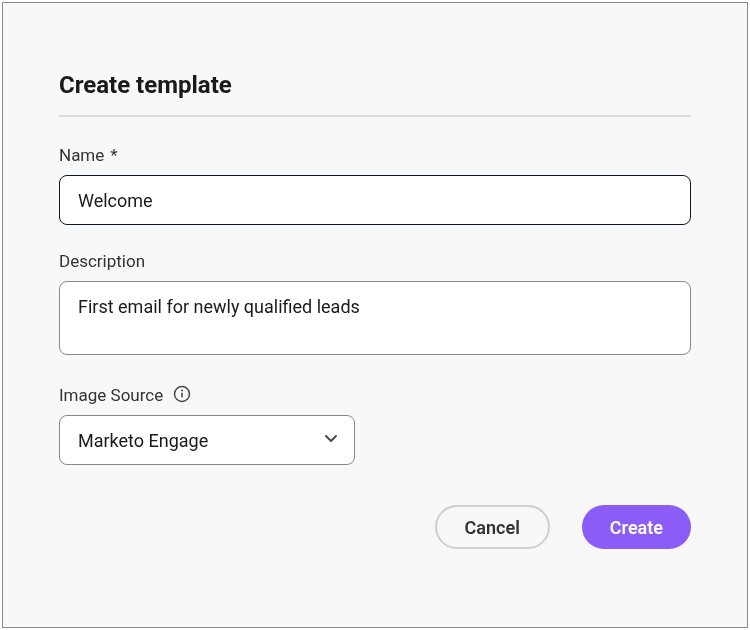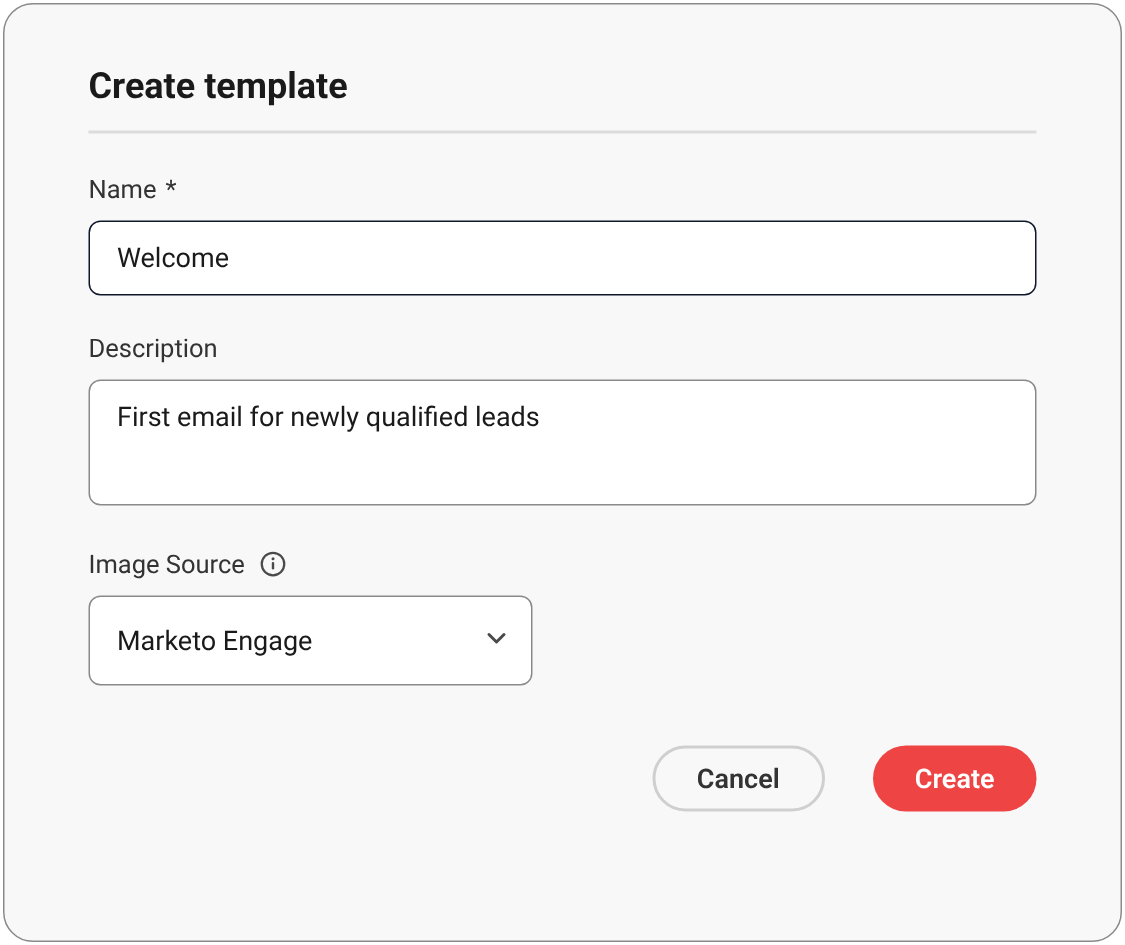--- a/index.html
+++ b/index.html
@@ -15,22 +15,22 @@
       position: relative;
     }
     .dialog {
       position: absolute;
       top: 2px;
       left: 2px;
       right: 2px;
       bottom: 2px;
       background: #f8f8f8;
       border: 1px solid #8a8a8a;
-      border-radius: 20px;
-      padding: 40px 56px 36px 56px;
+      border-radius: 0;
+      padding: 68px 56px 36px 56px;
     }
     .dialog-title {
       font-size: 24px;
       font-weight: 700;
       color: #1a1a1a;
       margin-bottom: 16px;
     }
     .divider {
       border: none;
       border-top: 2px solid #dcdcdc;
@@ -57,37 +57,37 @@
       border: 1px solid #0f172a;
       border-radius: 8px;
       background: #fff;
       padding: 0 18px;
       font-size: 18px;
       color: #1a1a1a;
       font-family: inherit;
     }
     .textarea-input {
       width: 100%;
-      height: 84px;
+      height: 74px;
       border: 1px solid #8a8a8a;
       border-radius: 8px;
       background: #fff;
       padding: 14px 18px;
       font-size: 18px;
       color: #1a1a1a;
       font-family: inherit;
       resize: none;
     }
     .select-wrapper {
       position: relative;
       width: 296px;
     }
     .select-input {
       width: 100%;
-      height: 60px;
+      height: 50px;
       border: 1px solid #8a8a8a;
       border-radius: 8px;
       background: #fff;
       padding: 0 44px 0 18px;
       font-size: 18px;
       color: #1a1a1a;
       cursor: pointer;
       display: flex;
       align-items: center;
     }
@@ -118,21 +118,21 @@
       cursor: pointer;
       border: none;
       font-family: inherit;
     }
     .btn-secondary {
       background: #f8f8f8;
       color: #333;
       border: 2px solid #cfcfcf;
     }
     .btn-primary {
-      background: #ef4444;
+      background: #8b5cf6;
       color: #fff;
     }
   </style>
 </head>
 <body>
 
 <div class="dialog">
   <h2 class="dialog-title">Create template</h2>
   <hr class="divider">
 

